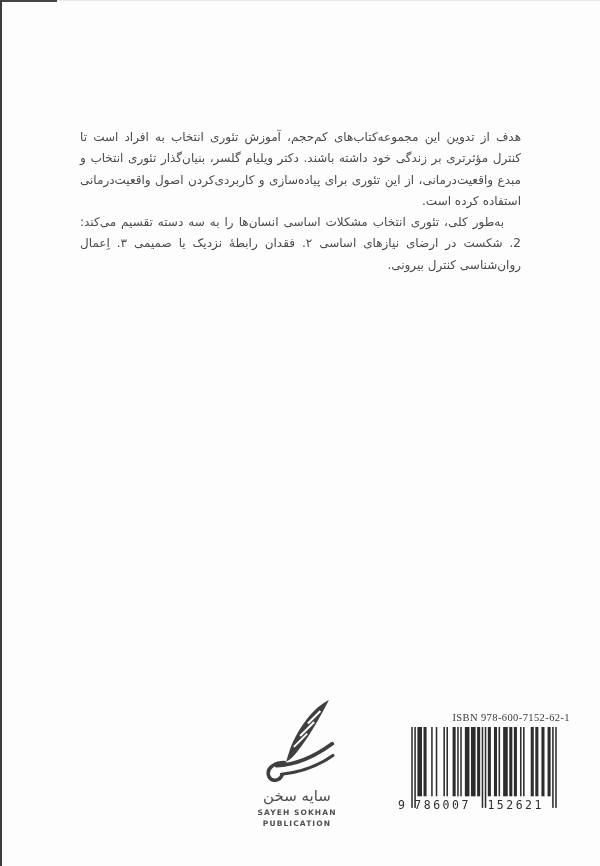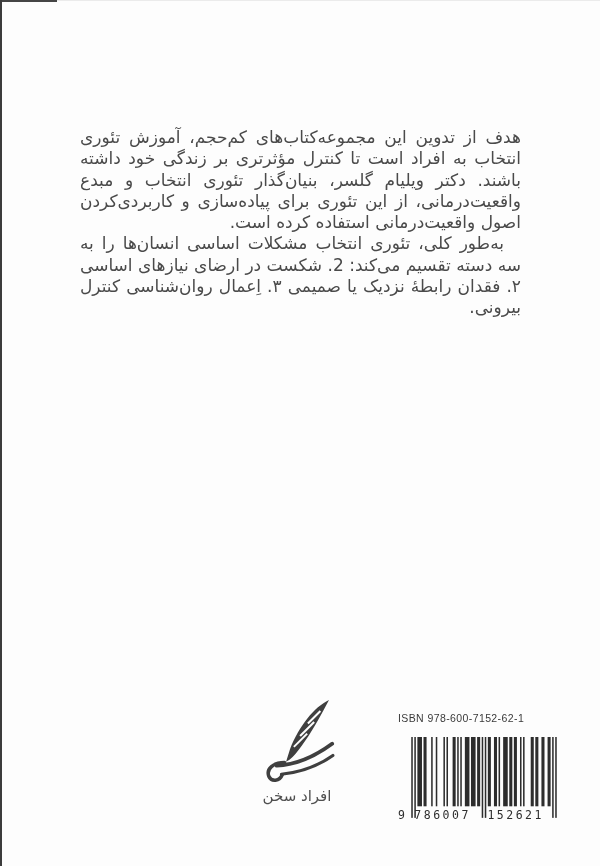--- a/index.html
+++ b/index.html
@@ -10,21 +10,21 @@
   }
   
   .edge-left{position:absolute;left:0;top:0;width:2px;height:866px;background:#3c3c3c;}
   .edge-top{position:absolute;left:0;top:0;width:57px;height:2px;background:#454545;}
   .edge-top-faint{position:absolute;left:0;top:0;width:600px;height:1px;background:rgba(0,0,0,0.07);}
 
   
   .blurb{
     position:absolute;top:127px;right:79px;width:441px;
     direction:rtl;text-align:justify;
-    font-size:17px;line-height:21.3px;color:#4a4a4a;
+    font-size:12px;line-height:21.3px;color:#4a4a4a;
     letter-spacing:0;
   }
   .blurb p{margin:0;padding:0;}
   .blurb p.indent{text-indent:17px;}
 
   
   .publisher{
     position:absolute;left:235px;top:700px;width:124px;
     text-align:center;color:#474747;
   }
@@ -35,23 +35,23 @@
   .pub-en{
     margin-top:4px;font-size:7.5px;font-weight:bold;letter-spacing:1.1px;
     line-height:1.45;color:#4f4f4f;
   }
 
   
   .barcode-block{
     position:absolute;left:398px;top:712px;width:172px;background:#fdfdfd;
   }
   .isbn-label{
-    font-family:Liberation Sans, sans-serif;
+    font-family:Liberation Serif, serif;
     font-size:10.5px;letter-spacing:0.4px;color:#3a3a3a;
-    text-align:left;white-space:nowrap;margin-bottom:13px;
+    text-align:right;white-space:nowrap;margin-bottom:4px;
   }
   .barcode-inner{position:relative;width:170px;height:84px;margin:0 auto;}
   .barcode-inner svg{display:block;width:170px;height:84px;}
   .bdigits{
     position:absolute;left:0;right:0;bottom:-1px;height:14px;
     font-family:"DejaVu Sans Mono",monospace;font-size:11.5px;color:#2e2e2e;
   }
   .bdigits span{position:absolute;bottom:0;display:block;}
   .d9{left:-1px;}
   .dg1{left:9%;width:39%;text-align:left;letter-spacing:2.5px;}
@@ -84,21 +84,25 @@
         <path d="M63,43 L46,60"></path>
       </g>
       <g stroke="#3f3f3f" fill="none" stroke-linecap="round">
 
         <path d="M24,84 C46,83 72,73 95,56" stroke-width="5"></path>
         <path d="M30,95 C52,93 76,85 96,71" stroke-width="4"></path>
 
         <path d="M34,80 C20,80 10,88 14,98 C17,105 28,104 31,96" stroke-width="4.5"></path>
       </g>
     </svg>
-    <div class="pub-fa">افراد سخن</div>
+    <div class="pub-fa">سایه سخن</div>
+    <div class="pub-en">
+      <span>SAYEH SOKHAN</span><br>
+      <span>PUBLICATION</span>
+    </div>
   </div>
 
   <div class="barcode-block">
     <div class="isbn-label">ISBN 978-600-7152-62-1</div>
     <div class="barcode-inner">
       <svg id="bars" viewBox="0 0 111 80" preserveAspectRatio="none" aria-hidden="true">
           <rect x="8" y="0" width="1" height="77" fill="#2d2d2d"></rect>
           <rect x="10" y="0" width="1" height="77" fill="#2d2d2d"></rect>
           <rect x="12" y="0" width="3" height="66" fill="#2d2d2d"></rect>
           <rect x="16" y="0" width="2" height="66" fill="#2d2d2d"></rect>

